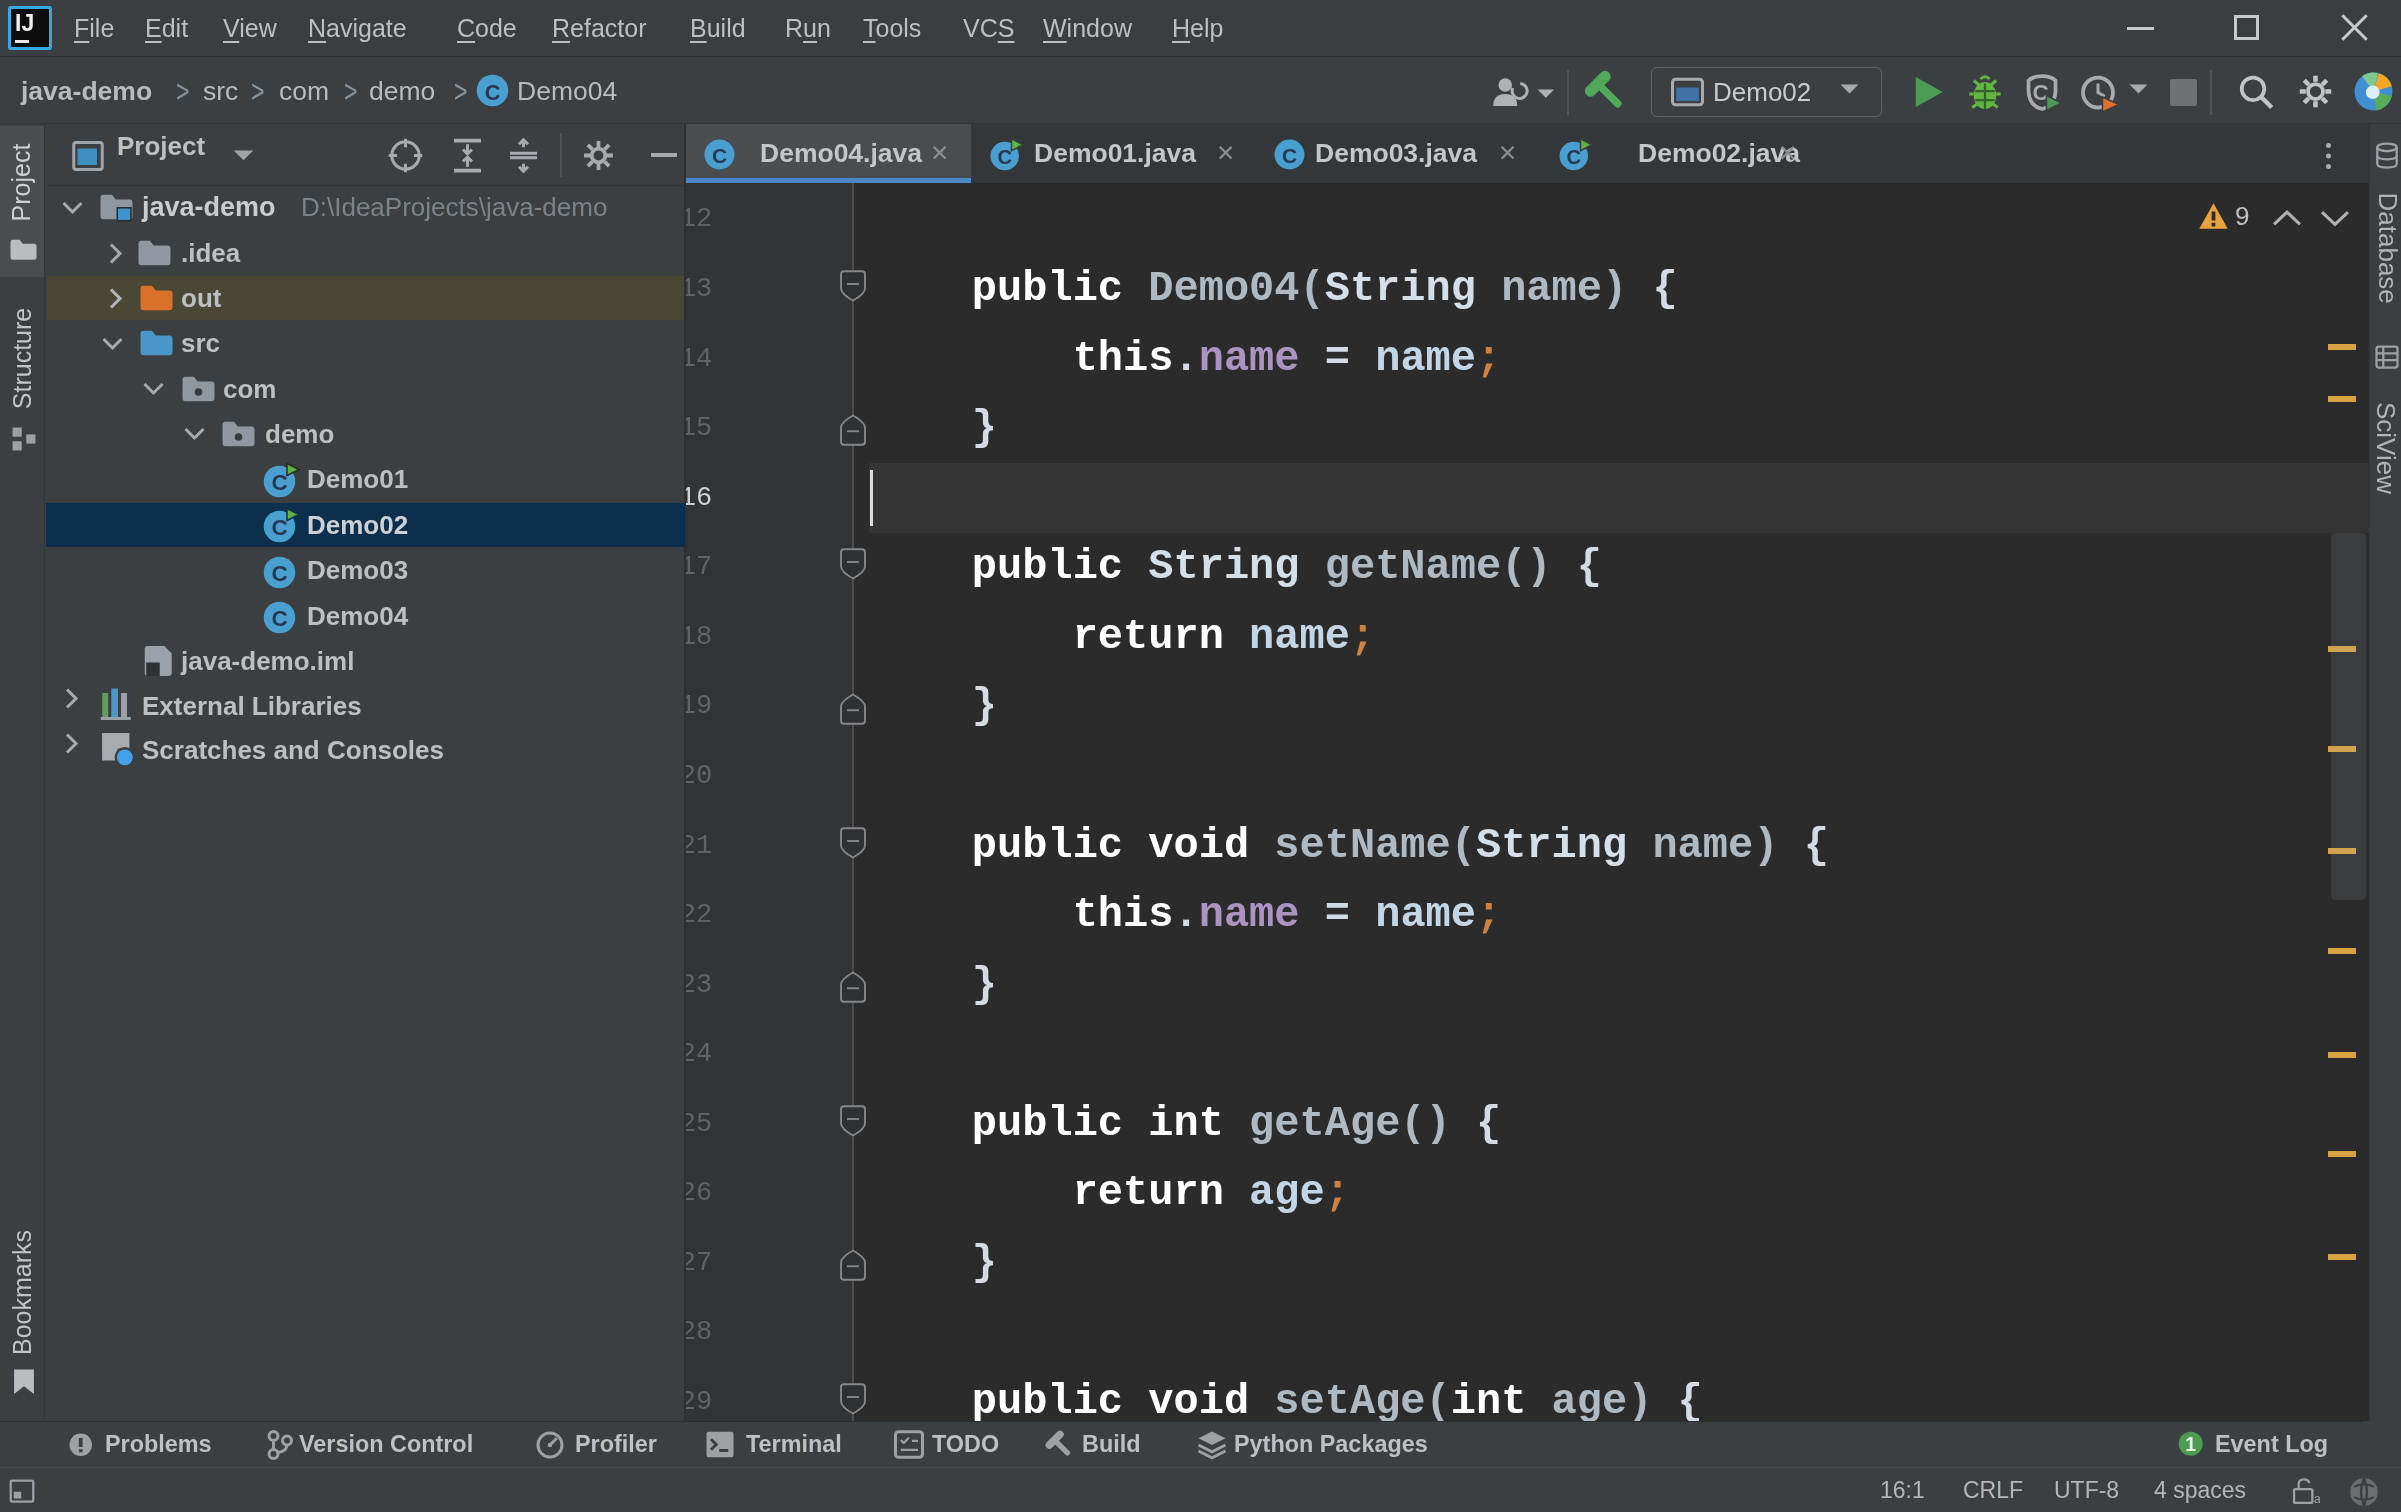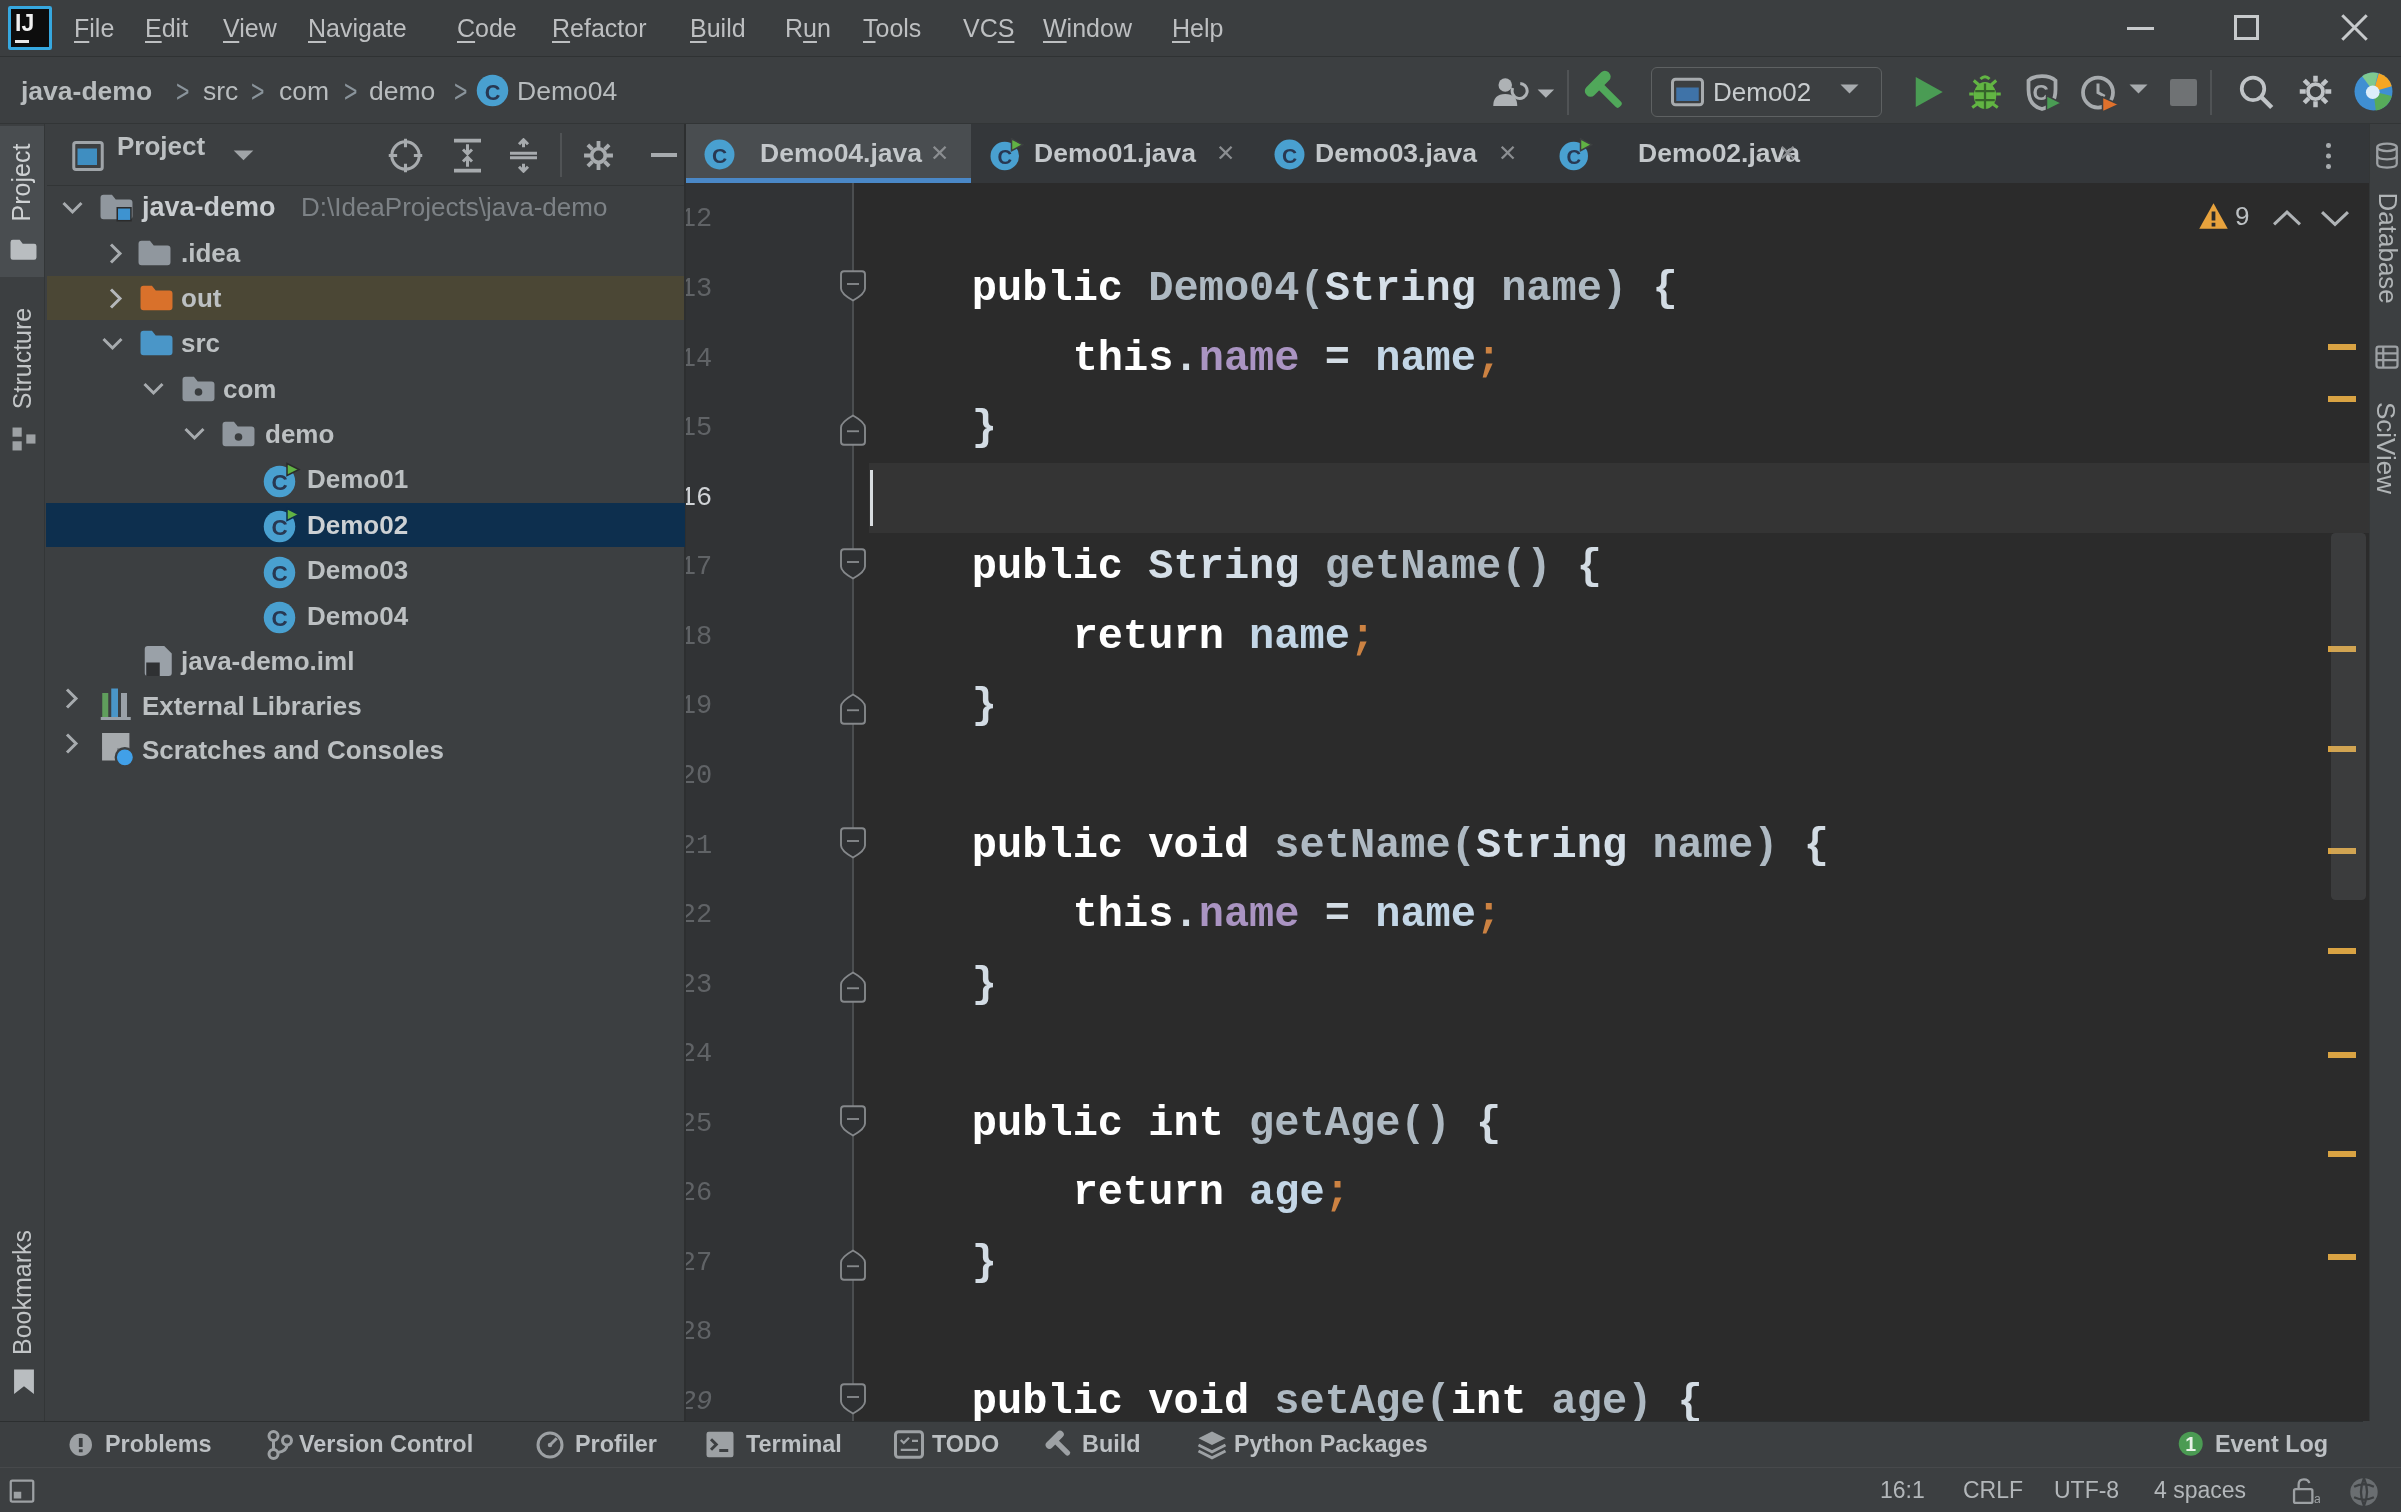--- a/index.html
+++ b/index.html
@@ -394,21 +394,21 @@
   <div class="lnum" style="top:547px;">19</div>
   <div class="lnum" style="top:617px;">20</div>
   <div class="lnum" style="top:687px;">21</div>
   <div class="lnum" style="top:756px;">22</div>
   <div class="lnum" style="top:826px;">23</div>
   <div class="lnum" style="top:895px;">24</div>
   <div class="lnum" style="top:965px;">25</div>
   <div class="lnum" style="top:1034px;">26</div>
   <div class="lnum" style="top:1104px;">27</div>
   <div class="lnum" style="top:1173px;">28</div>
-  <div class="lnum" style="top:1243px;font-style:italic;">29</div>
+  <div class="lnum" style="top:1243px;">29</div>
 
   <div class="code-line" style="top:130px;">    <span class="kw">public</span> Demo04(<span class="typ">String</span> name) <span class="pun">{</span></div>
   <div class="code-line" style="top:200px;">        <span class="kw">this</span><span class="pun">.</span><span class="fld">name</span> <span class="pun">=</span> <span class="prm">name</span><span class="smi">;</span></div>
   <div class="code-line" style="top:269px;">    <span class="pun">}</span></div>
   <div class="code-line" style="top:408px;">    <span class="kw">public</span> <span class="typ">String</span> getName() <span class="pun">{</span></div>
   <div class="code-line" style="top:478px;">        <span class="kw">return</span> <span class="prm">name</span><span class="smi">;</span></div>
   <div class="code-line" style="top:547px;">    <span class="pun">}</span></div>
   <div class="code-line" style="top:687px;">    <span class="kw">public</span> <span class="kw">void</span> setName(<span class="typ">String</span> name) <span class="pun">{</span></div>
   <div class="code-line" style="top:756px;">        <span class="kw">this</span><span class="pun">.</span><span class="fld">name</span> <span class="pun">=</span> <span class="prm">name</span><span class="smi">;</span></div>
   <div class="code-line" style="top:826px;">    <span class="pun">}</span></div>

